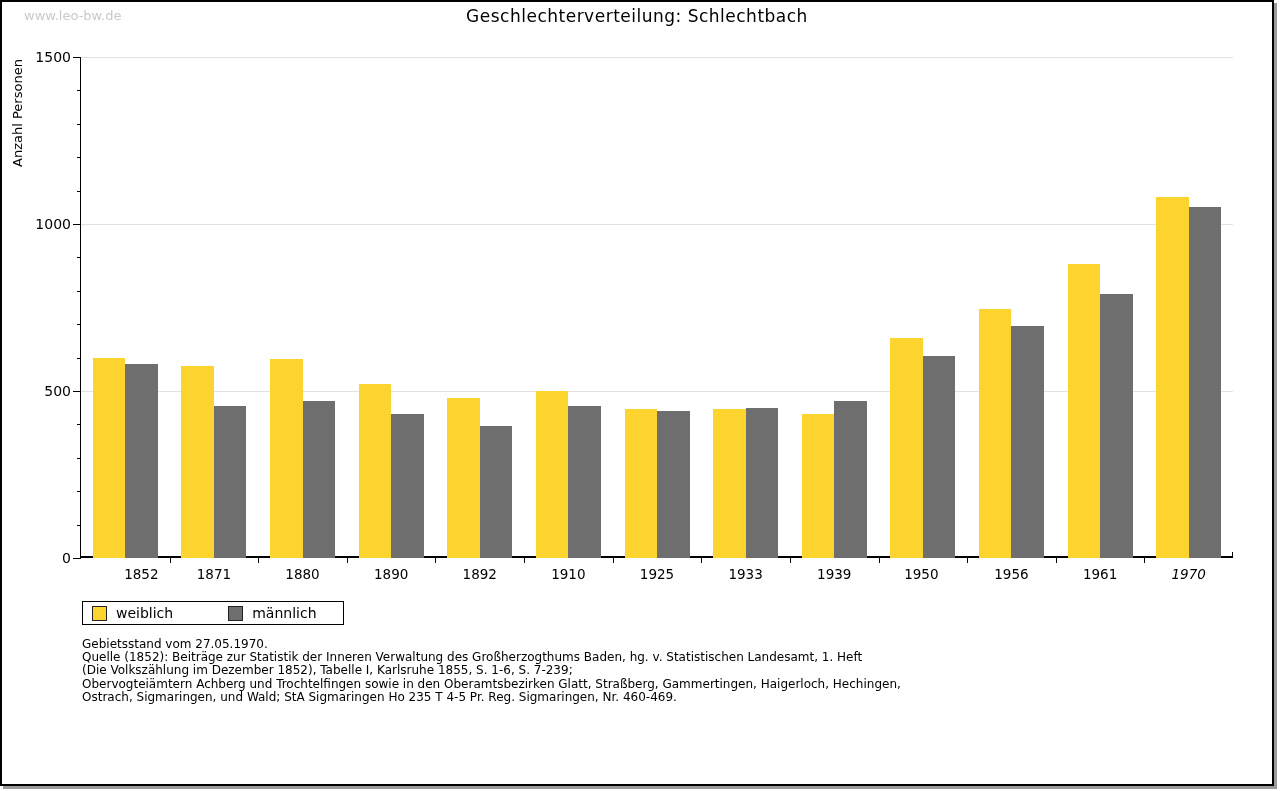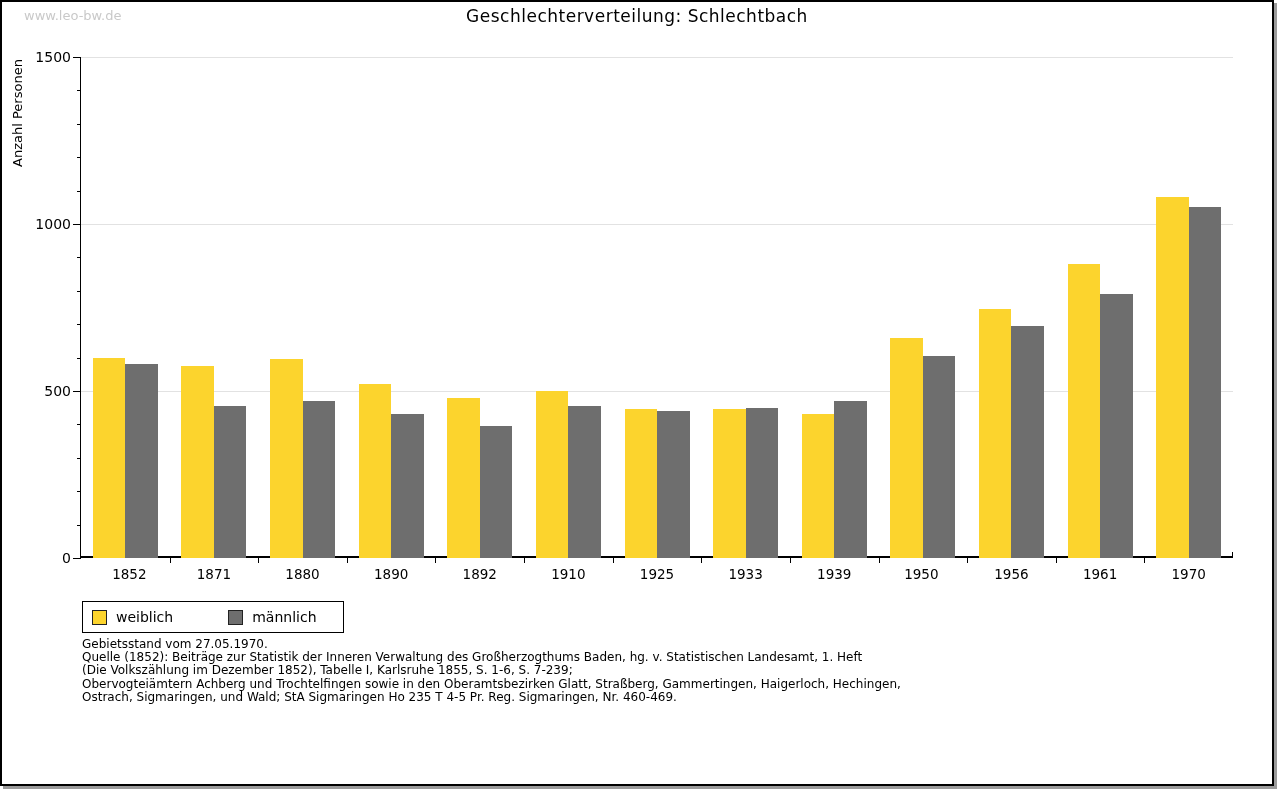--- a/index.html
+++ b/index.html
@@ -47,21 +47,21 @@
     position:absolute; width:44px; text-align:right;
     font-size:14px; color:#000;
   }
   .x-tick-label {
     position:absolute; text-align:center;
     font-size:13.5px; color:#000;
   }
 
   .legend {
     position:absolute; left:80px; top:599px;
-    height:32px; display:inline-flex; align-items:center;
+    height:24px; display:inline-flex; align-items:center;
     border:1px solid #000; background:#fff;
     padding:0 26px 0 9px; gap:9px;
   }
   .legend .swatch {
     width:15px; height:15px; display:inline-block;
     border:1px solid #222;
   }
   .legend .legend-label { font-size:14px; margin-right:46px; }
   .legend .legend-label:last-child { margin-right:0; }
 
@@ -115,21 +115,21 @@
       <div class="tick" style="left: 531.692px; top: 501px; width: 1px; height: 5px;"></div>
       <div class="tick" style="left: 620.308px; top: 501px; width: 1px; height: 5px;"></div>
       <div class="tick" style="left: 708.923px; top: 501px; width: 1px; height: 5px;"></div>
       <div class="tick" style="left: 797.538px; top: 501px; width: 1px; height: 5px;"></div>
       <div class="tick" style="left: 886.154px; top: 501px; width: 1px; height: 5px;"></div>
       <div class="tick" style="left: 974.769px; top: 501px; width: 1px; height: 5px;"></div>
       <div class="tick" style="left: 1063.38px; top: 501px; width: 1px; height: 5px;"></div>
       <div class="tick" style="left: 1151px; top: 495px; width: 1px; height: 6px;"></div>
       <div class="bar" style="left: 11.8077px; top: 300.6px; width: 32.5px; height: 200.4px; background: rgb(252, 212, 45);"></div>
       <div class="bar" style="left: 44.3077px; top: 307.28px; width: 32.5px; height: 193.72px; background: rgb(110, 110, 110);"></div>
-      <div class="x-tick-label" style="left: 4px; top: 509px; width: 88.6154px;">1852</div>
+      <div class="x-tick-label" style="left: 16px; top: 509px; width: 88.6154px;">1852</div>
       <div class="bar" style="left: 100.423px; top: 308.95px; width: 32.5px; height: 192.05px; background: rgb(252, 212, 45);"></div>
       <div class="bar" style="left: 132.923px; top: 349.03px; width: 32.5px; height: 151.97px; background: rgb(110, 110, 110);"></div>
       <div class="x-tick-label" style="left: 88.6154px; top: 509px; width: 88.6154px;">1871</div>
       <div class="bar" style="left: 189.038px; top: 302.27px; width: 32.5px; height: 198.73px; background: rgb(252, 212, 45);"></div>
       <div class="bar" style="left: 221.538px; top: 344.02px; width: 32.5px; height: 156.98px; background: rgb(110, 110, 110);"></div>
       <div class="x-tick-label" style="left: 177.231px; top: 509px; width: 88.6154px;">1880</div>
       <div class="bar" style="left: 277.654px; top: 327.32px; width: 32.5px; height: 173.68px; background: rgb(252, 212, 45);"></div>
       <div class="bar" style="left: 310.154px; top: 357.38px; width: 32.5px; height: 143.62px; background: rgb(110, 110, 110);"></div>
       <div class="x-tick-label" style="left: 265.846px; top: 509px; width: 88.6154px;">1890</div>
       <div class="bar" style="left: 366.269px; top: 340.68px; width: 32.5px; height: 160.32px; background: rgb(252, 212, 45);"></div>
@@ -151,21 +151,21 @@
       <div class="bar" style="left: 841.846px; top: 298.93px; width: 32.5px; height: 202.07px; background: rgb(110, 110, 110);"></div>
       <div class="x-tick-label" style="left: 796px; top: 509px; width: 88.6154px;">1950</div>
       <div class="bar" style="left: 897.962px; top: 252.17px; width: 32.5px; height: 248.83px; background: rgb(252, 212, 45);"></div>
       <div class="bar" style="left: 930.462px; top: 268.87px; width: 32.5px; height: 232.13px; background: rgb(110, 110, 110);"></div>
       <div class="x-tick-label" style="left: 886.154px; top: 509px; width: 88.6154px;">1956</div>
       <div class="bar" style="left: 986.577px; top: 207.08px; width: 32.5px; height: 293.92px; background: rgb(252, 212, 45);"></div>
       <div class="bar" style="left: 1019.08px; top: 237.14px; width: 32.5px; height: 263.86px; background: rgb(110, 110, 110);"></div>
       <div class="x-tick-label" style="left: 974.769px; top: 509px; width: 88.6154px;">1961</div>
       <div class="bar" style="left: 1075.19px; top: 140.28px; width: 32.5px; height: 360.72px; background: rgb(252, 212, 45);"></div>
       <div class="bar" style="left: 1107.69px; top: 150.3px; width: 32.5px; height: 350.7px; background: rgb(110, 110, 110);"></div>
-      <div class="x-tick-label" style="left: 1063.38px; top: 509px; width: 88.6154px;">1970</div>
+      <div class="x-tick-label" style="left: 1063.38px; top: 509px; width: 88.6154px; font-style: italic;">1970</div>
     </div>
 
   <div class="legend">
     <span class="swatch" style="background: rgb(252, 212, 45);"></span>
     <span class="legend-label">weiblich</span>
     <span class="swatch" style="background: rgb(110, 110, 110);"></span>
     <span class="legend-label">männlich</span>
   </div>
 
   <div class="footnotes">

